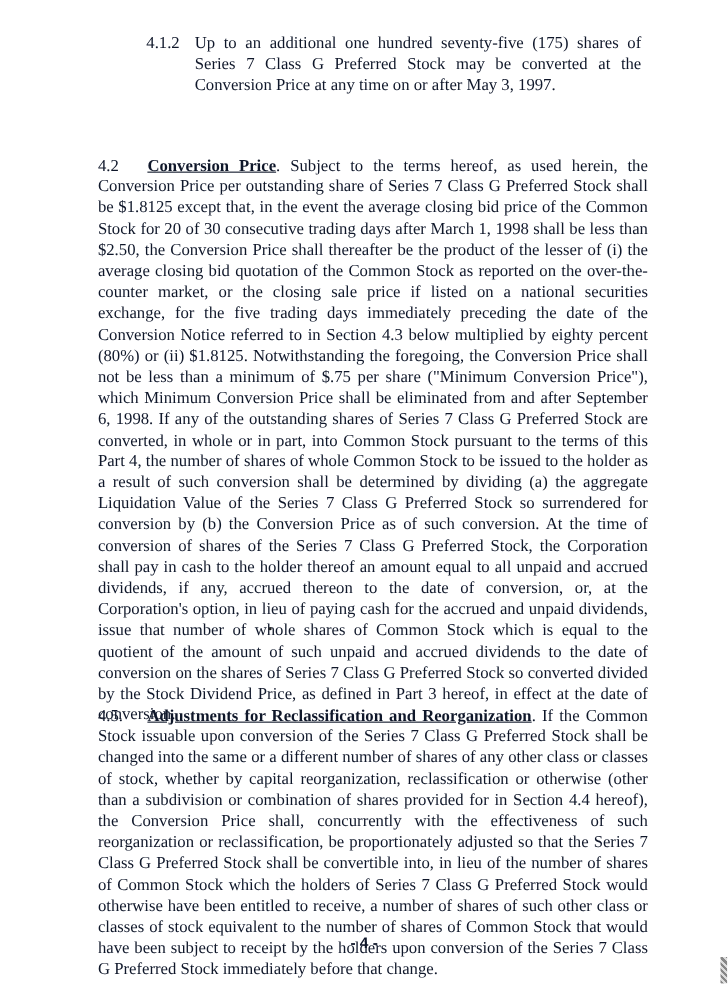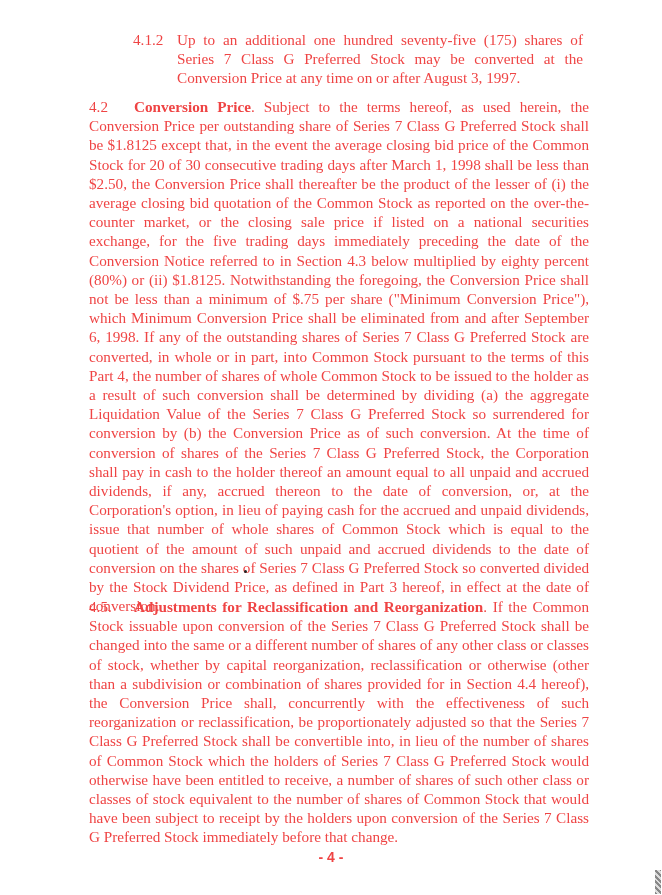--- a/index.html
+++ b/index.html
@@ -1,35 +1,35 @@
 <!DOCTYPE html>
 <html><head>
   <meta charset="utf-8">
   <style>
     html, body { margin: 0; padding: 0; background: #ffffff; }
     body { width: 662px; height: 895px; position: relative; overflow: hidden; }
     .page {
       position: absolute; left: 0; top: 0; width: 662px; height: 895px;
       font-family: "Liberation Serif", "DejaVu Serif", serif;
-      color: #ef4444;
+      color: #0f172a;
       font-size: 15.2px;
       line-height: 19.2px;
     }
     .sub {
       position: absolute; left: 133px; top: 30px; width: 450px;
     }
     .sub .num { position: absolute; left: 0; top: 0; }
     .sub .body { margin-left: 44px; text-align: justify; }
     .para {
       position: absolute; left: 89px; width: 500px; text-align: justify;
     }
     .p42 { top: 97px; }
     .p45 { top: 597px; }
-    .pnum { display: inline-block; width: 45px; }
-    .heading { font-weight: bold; }
+    .pnum { display: inline-block; width: 45px; margin-top: 44px; }
+    .heading { font-weight: bold; text-decoration: underline; }
     .stray {
       position: absolute; left: 244px; top: 570px; width: 3px; height: 3px;
       background: #222; border-radius: 50%;
     }
     .footer {
       position: absolute; left: 0; width: 662px; top: 848px;
       text-align: center; font-weight: bold; font-size: 14px;
       font-family: "Liberation Sans", "DejaVu Sans", sans-serif;
     }
     .edge-mark {
@@ -37,21 +37,21 @@
       background: repeating-linear-gradient(45deg, #888 0 2px, #ddd 2px 4px);
     }
   </style>
 </head>
 <body>
 
 <div class="page">
 
   <div class="sub">
     <span class="num">4.1.2</span>
-    <div class="body">Up to an additional one hundred seventy-five (175) shares of Series 7 Class G Preferred Stock may be converted at the Conversion Price at any time on or after August 3, 1997.</div>
+    <div class="body">Up to an additional one hundred seventy-five (175) shares of Series 7 Class G Preferred Stock may be converted at the Conversion Price at any time on or after May 3, 1997.</div>
   </div>
 
   <div class="para p42">
     <span class="pnum">4.2</span><span class="heading">Conversion Price</span><span>. Subject to the terms hereof, as used herein, the Conversion Price per outstanding share of Series 7 Class G Preferred Stock shall be $1.8125 except that, in the event the average closing bid price of the Common Stock for 20 of 30 consecutive trading days after March 1, 1998 shall be less than $2.50, the Conversion Price shall thereafter be the product of the lesser of (i) the average closing bid quotation of the Common Stock as reported on the over-the-counter market, or the closing sale price if listed on a national securities exchange, for the five trading days immediately preceding the date of the Conversion Notice referred to in Section 4.3 below multiplied by eighty percent (80%) or (ii) $1.8125. Notwithstanding the foregoing, the Conversion Price shall not be less than a minimum of $.75 per share ("Minimum Conversion Price"), which Minimum Conversion Price shall be eliminated from and after September 6, 1998. If any of the outstanding shares of Series 7 Class G Preferred Stock are converted, in whole or in part, into Common Stock pursuant to the terms of this Part 4, the number of shares of whole Common Stock to be issued to the holder as a result of such conversion shall be determined by dividing (a) the aggregate Liquidation Value of the Series 7 Class G Preferred Stock so surrendered for conversion by (b) the Conversion Price as of such conversion. At the time of conversion of shares of the Series 7 Class G Preferred Stock, the Corporation shall pay in cash to the holder thereof an amount equal to all unpaid and accrued dividends, if any, accrued thereon to the date of conversion, or, at the Corporation's option, in lieu of paying cash for the accrued and unpaid dividends, issue that number of whole shares of Common Stock which is equal to the quotient of the amount of such unpaid and accrued dividends to the date of conversion on the shares of Series 7 Class G Preferred Stock so converted divided by the Stock Dividend Price, as defined in Part 3 hereof, in effect at the date of conversion.</span>
   </div>
 
   <div class="stray"></div>
 
   <div class="para p45">
     <span class="pnum">4.5.</span><span class="heading">Adjustments for Reclassification and Reorganization</span><span>. If the Common Stock issuable upon conversion of the Series 7 Class G Preferred Stock shall be changed into the same or a different number of shares of any other class or classes of stock, whether by capital reorganization, reclassification or otherwise (other than a subdivision or combination of shares provided for in Section 4.4 hereof), the Conversion Price shall, concurrently with the effectiveness of such reorganization or reclassification, be proportionately adjusted so that the Series 7 Class G Preferred Stock shall be convertible into, in lieu of the number of shares of Common Stock which the holders of Series 7 Class G Preferred Stock would otherwise have been entitled to receive, a number of shares of such other class or classes of stock equivalent to the number of shares of Common Stock that would have been subject to receipt by the holders upon conversion of the Series 7 Class G Preferred Stock immediately before that change.</span>

